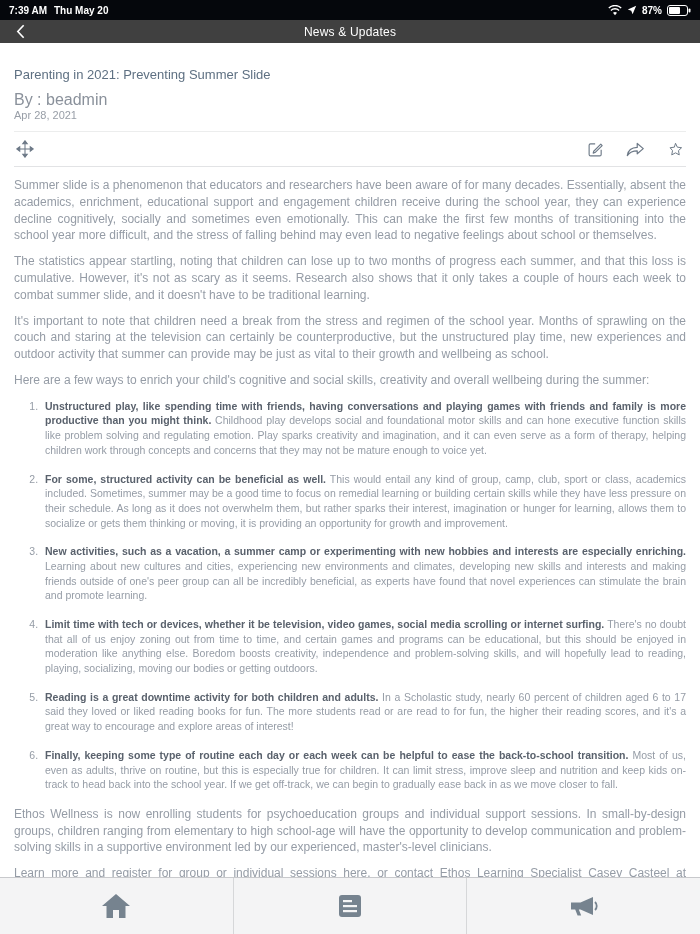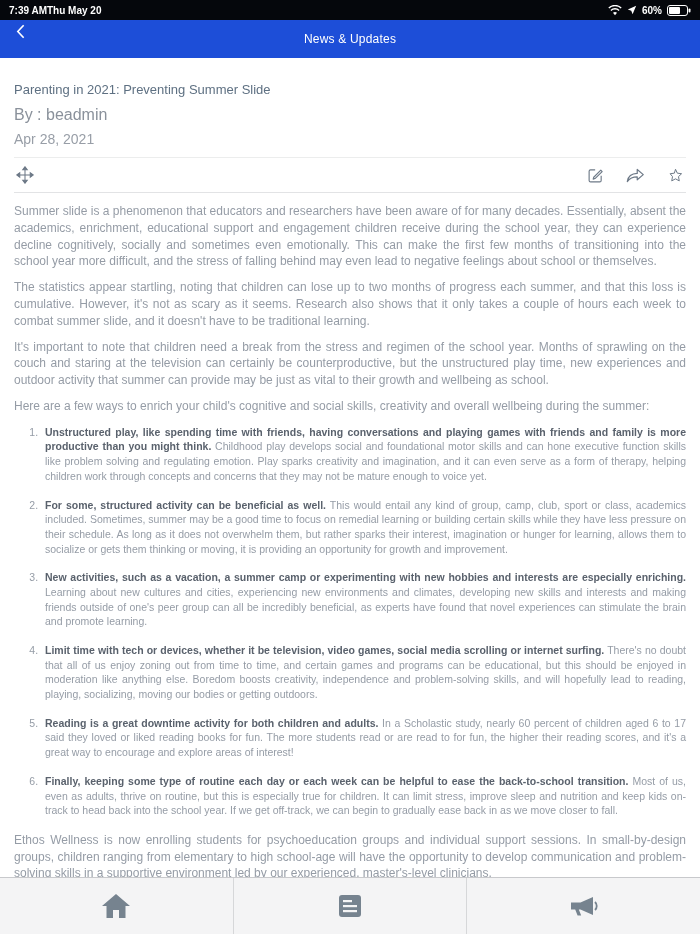--- a/index.html
+++ b/index.html
@@ -4,35 +4,35 @@
 <style>
   * { margin:0; padding:0; box-sizing:border-box; }
   html,body { width:700px; height:934px; overflow:hidden; background:#fff;
               font-family:"Liberation Sans", sans-serif; }
   .screen { width:700px; height:934px; display:flex; flex-direction:column; }
 
   
   .status-bar { height:20px; background:#05070c; color:#fff; display:flex;
                 align-items:center; justify-content:space-between; padding:0 9px;
                 font-size:10px; font-weight:bold; flex:0 0 auto; }
-  .status-left { display:flex; align-items:center; }
+  .status-left { display:flex; gap:7px; align-items:center; }
   .status-right { display:flex; gap:5px; align-items:center; }
 
   
-  .nav-bar { height:38px; background:#1d4ed8; color:#fff; position:relative;
+  .nav-bar { height:23px; background:#404040; color:#fff; position:relative;
              display:flex; align-items:center; justify-content:center; flex:0 0 auto; }
   .nav-title { font-size:12px; letter-spacing:.2px; }
   .back-button { position:absolute; left:10px; top:0; height:23px; display:flex;
                  align-items:center; cursor:pointer; padding:0 6px; }
 
   
   .content { flex:1 1 auto; overflow:hidden; padding:12px 14px 0 14px; }
   .article-title { font-size:13px; font-weight:400; color:#5e7082; margin-top:12px; }
   .article-byline { font-size:16px; color:#8a919b; margin-top:9px; }
-  .article-date { font-size:14px; color:#989ea7; margin-top:7px; }
+  .article-date { font-size:11px; color:#989ea7; }
 
   .toolbar { margin-top:10px; border-top:1px solid #eceded; border-bottom:1px solid #e2e3e5;
              padding:8px 2px; display:flex; align-items:center; justify-content:space-between; }
   .toolbar-right { display:flex; gap:22px; align-items:center; }
   .icon-btn { display:inline-flex; align-items:center; justify-content:center; cursor:pointer; }
 
   .body-text { margin-top:10px; }
   .para { font-size:12px; line-height:1.4; color:#959ca6; text-align:justify; margin-bottom:9px; }
   ol.tips { margin:10px 0 2px 0; padding-left:27px; color:#959ca6; }
   ol.tips li { font-size:10.5px; line-height:1.4; text-align:justify; margin-bottom:14px; padding-left:4px; }
@@ -64,21 +64,21 @@
           <path d="M8 11.4 L5.7 8.7 a3.7 3.7 0 0 1 4.6 0 Z" fill="#fff"></path>
           <path d="M3.3 5.9 a6.8 6.8 0 0 1 9.4 0" stroke="#fff" fill="none" stroke-width="1.5"></path>
           <path d="M0.9 3.1 a10.3 10.3 0 0 1 14.2 0" stroke="#fff" fill="none" stroke-width="1.5"></path>
         </svg>
       </span>
       <span>
         <svg width="10" height="10" viewBox="0 0 12 12">
           <path d="M11 1 L1 5.3 l4.1 1.6 L6.7 11 Z" fill="#fff"></path>
         </svg>
       </span>
-      <span>60%</span>
+      <span>87%</span>
       <span>
         <svg width="24" height="11" viewBox="0 0 24 11">
           <rect x="0.5" y="0.5" width="20" height="10" rx="2.5" stroke="#fff" fill="none"></rect>
           <rect x="2" y="2" width="11" height="7" rx="1" fill="#fff"></rect>
           <rect x="21.5" y="3.5" width="2" height="4" rx="1" fill="#fff"></rect>
         </svg>
       </span>
     </div>
   </div>
 

